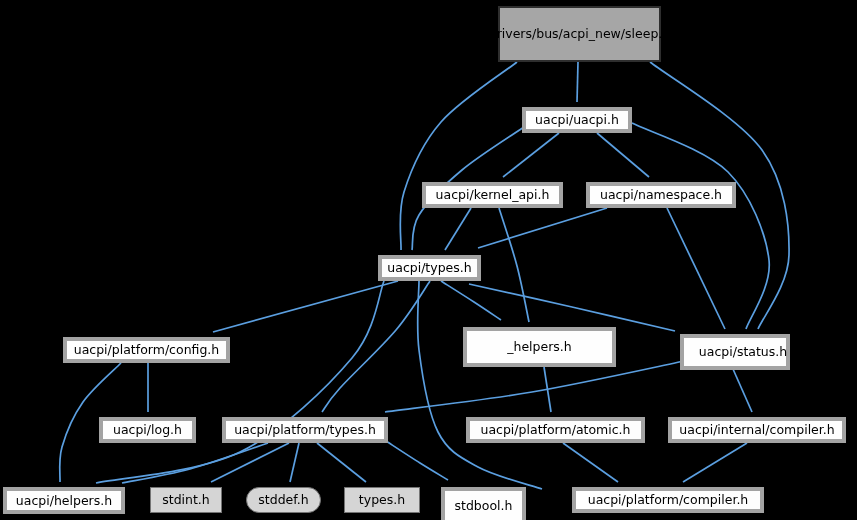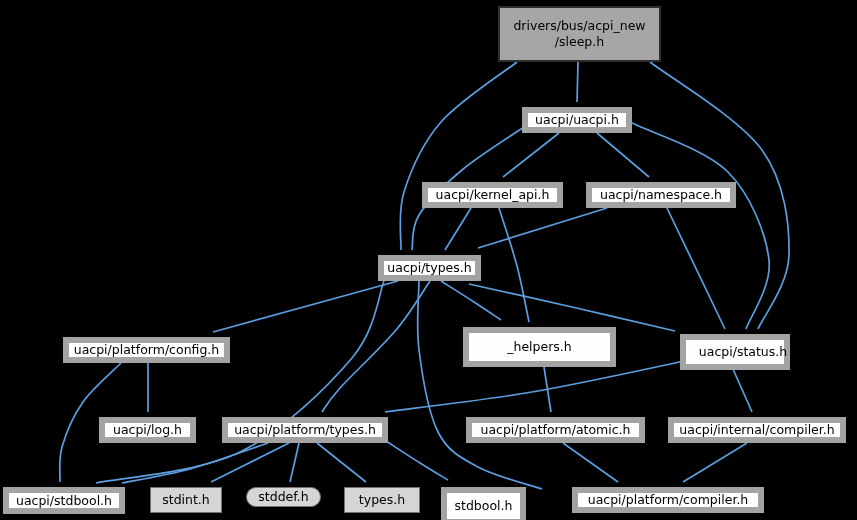--- a/index.html
+++ b/index.html
@@ -2,23 +2,23 @@
 <html><head>
 <meta charset="utf-8">
 <style>
   html,body{margin:0;padding:0;}
   body{background:#000;width:857px;height:520px;overflow:hidden;}
   #graph{position:relative;width:857px;height:520px;background:#000;
          font-family:"DejaVu Sans","Liberation Sans",sans-serif;}
   #edge-layer{position:absolute;left:0;top:0;z-index:1;}
   #edge-layer path{fill:none;stroke-width:1.7px;}
   .node{position:absolute;z-index:2;box-sizing:border-box;display:flex;
-        flex-direction:column;align-items:center;justify-content:center;
+        flex-direction:row;align-items:center;justify-content:center;
         font-size:12.5px;line-height:16px;white-space:nowrap;cursor:default;}
-  .node.normal{background:#fefefe;border:6px solid #a3a3a3;color:#000;}
+  .node.normal{background:#fefefe;border:4px solid #a3a3a3;color:#000;}
   .node.normal[data-interactable="true"]{cursor:pointer;}
   .node.system{background:#d5d5d5;border:1px solid #747474;color:#000000;}
   .node.main{background:#a6a6a6;border:2px solid #2e2e2e;color:#000;}
   .node span{display:block;text-align:center;}
 </style>
 </head>
 <body>
 
 <div id="graph" data-interactable="false">
   <svg id="edge-layer" data-interactable="false" width="857" height="520" viewBox="0 0 857 520">
@@ -89,26 +89,26 @@
       <div class="node normal" data-interactable="true" style="left: 222px; top: 417px; width: 166px; height: 26px;">
         <span data-interactable="false">uacpi/platform/types.h</span>
       </div>
       <div class="node normal" data-interactable="true" style="left: 466px; top: 417px; width: 179px; height: 26px;">
         <span data-interactable="false">uacpi/platform/atomic.h</span>
       </div>
       <div class="node normal" data-interactable="true" style="left: 668px; top: 417px; width: 178px; height: 26px;">
         <span data-interactable="false">uacpi/internal/compiler.h</span>
       </div>
       <div class="node normal" data-interactable="true" style="left: 3px; top: 487px; width: 122px; height: 27px;">
-        <span data-interactable="false">uacpi/stdbool.h</span>
+        <span data-interactable="false">uacpi/helpers.h</span>
       </div>
       <div class="node system" data-interactable="false" style="left: 150px; top: 487px; width: 72px; height: 26px;">
         <span data-interactable="false">stdint.h</span>
       </div>
-      <div class="node system" data-interactable="false" style="left: 246px; top: 487px; width: 75px; height: 20px; border-radius: 13px;">
+      <div class="node system" data-interactable="false" style="left: 246px; top: 487px; width: 75px; height: 26px; border-radius: 13px;">
         <span data-interactable="false">stddef.h</span>
       </div>
       <div class="node system" data-interactable="false" style="left: 344px; top: 487px; width: 76px; height: 26px;">
         <span data-interactable="false">types.h</span>
       </div>
       <div class="node normal" data-interactable="true" style="left: 441px; top: 487px; width: 85px; height: 38px;">
         <span data-interactable="false">stdbool.h</span>
       </div>
       <div class="node normal" data-interactable="true" style="left: 548px; top: 487px; width: 192px; height: 26px; margin-left: 24px;">
         <span data-interactable="false">uacpi/platform/compiler.h</span>

